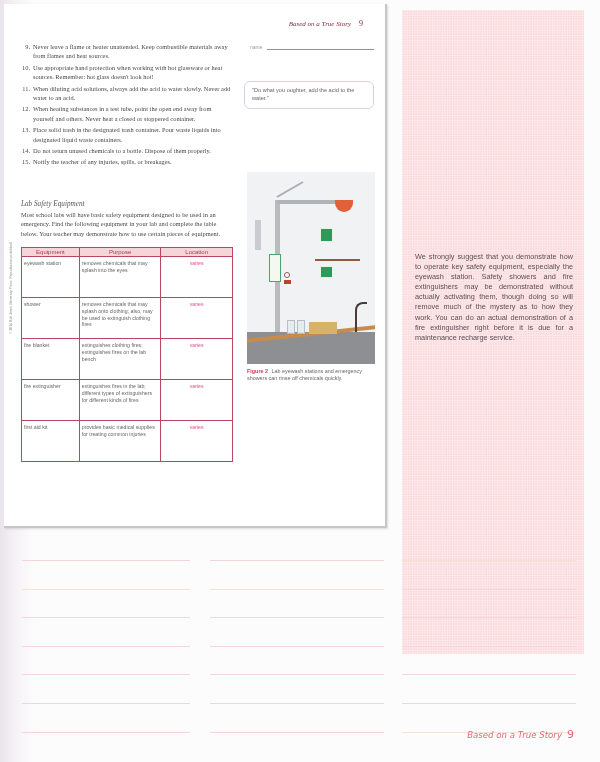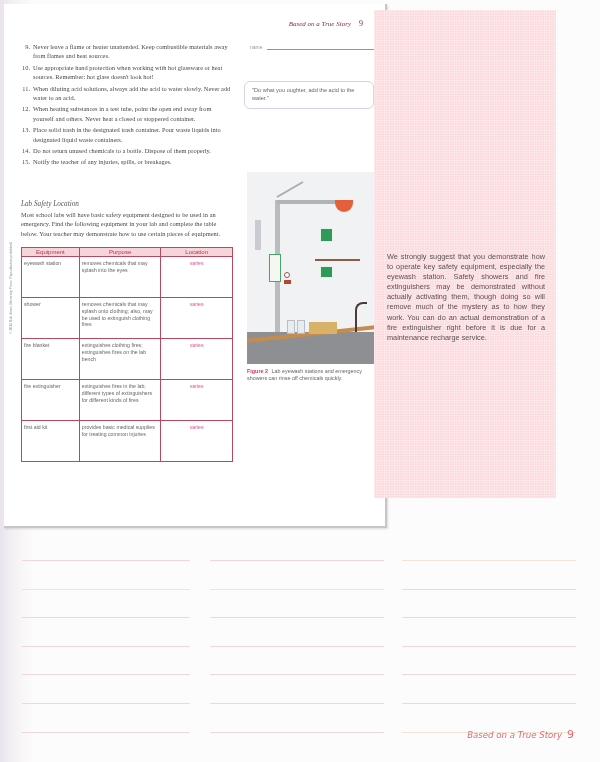--- a/index.html
+++ b/index.html
@@ -69,21 +69,21 @@
   .equip-table th { background: #f6d5da; color: #b2384f; font-weight: normal; font-size: 6px; height: 9px;
     border: 0.8px solid #b8485f; text-align: center; }
   .equip-table td { border: 0.8px solid #b8485f; vertical-align: top; padding: 3px 2px; height: 41px; }
   .equip-table td.loc { text-align: center; color: #e0508c; }
   .col-eq { width: 58px; } .col-pu { width: 82px; } .col-lo { width: 72px; }
 
   .side-credit { position: absolute; left: 5px; top: 330px; font-family: "Liberation Sans", sans-serif;
     font-size: 3.4px; color: #8a8a8a; transform: rotate(-90deg); transform-origin: left top; white-space: nowrap; }
 
   
-  .note-panel { position: absolute; left: 374px; top: 10px; width: 182px; height: 488px; background-color: #fbd9dc;
+  .note-panel { position: absolute; left: 402px; top: 10px; width: 182px; height: 644px; background-color: #fbd9dc;
     background-image: linear-gradient(rgba(255,255,255,0.35) 0.5px, transparent 0.5px), linear-gradient(90deg, rgba(255,255,255,0.35) 0.5px, transparent 0.5px);
     background-size: 2.5px 2.5px; }
   .note-text { position: absolute; left: 13px; top: 242px; width: 158px; font-family: "Liberation Sans", sans-serif;
     font-size: 7.3px; line-height: 10.1px; color: #5a5155; text-align: justify; }
 
   
   .lines-col { position: absolute; top: 560px; }
   .lines-col .ln { height: 1px; background: #f3d6da; margin-bottom: 27.6px; }
   .lines-col .ln.alt { background: #f3e3d2; }
 
@@ -104,21 +104,21 @@
   <ol class="rules-list">
     <li><span class="n">9.</span><span>Never leave a flame or heater unattended. Keep combustible materials away from flames and heat sources.</span></li>
     <li><span class="n">10.</span><span>Use appropriate hand protection when working with hot glassware or heat sources. Remember: hot glass doesn't look hot!</span></li>
     <li><span class="n">11.</span><span>When diluting acid solutions, always add the acid to water slowly. Never add water to an acid.</span></li>
     <li><span class="n">12.</span><span>When heating substances in a test tube, point the open end away from yourself and others. Never heat a closed or stoppered container.</span></li>
     <li><span class="n">13.</span><span>Place solid trash in the designated trash container. Pour waste liquids into designated liquid waste containers.</span></li>
     <li><span class="n">14.</span><span>Do not return unused chemicals to a bottle. Dispose of them properly.</span></li>
     <li><span class="n">15.</span><span>Notify the teacher of any injuries, spills, or breakages.</span></li>
   </ol>
 
-  <div class="section-title">Lab Safety Location</div>
+  <div class="section-title">Lab Safety Equipment</div>
   <p class="section-intro">Most school labs will have basic safety equipment designed to be used in an emergency. Find the following equipment in your lab and complete the table below. Your teacher may demonstrate how to use certain pieces of equipment.</p>
 
   <div class="name-field">
     <span>name</span>
     <span class="line"></span>
   </div>
 
   <div class="callout">"Do what you oughter, add the acid to the water."</div>
 
   <div class="photo">

